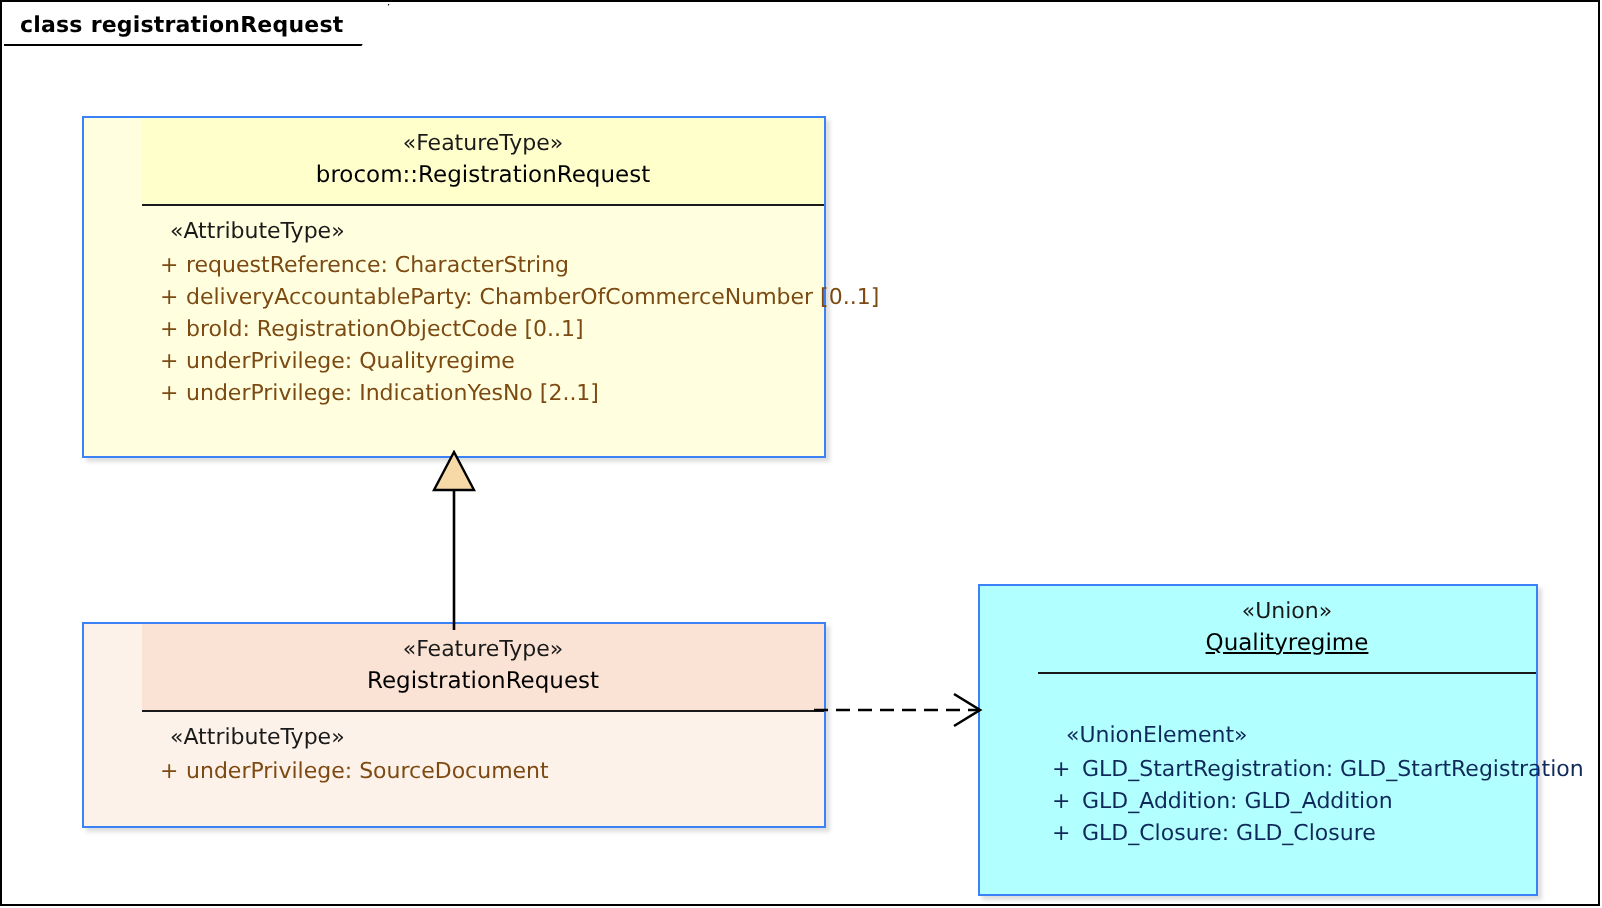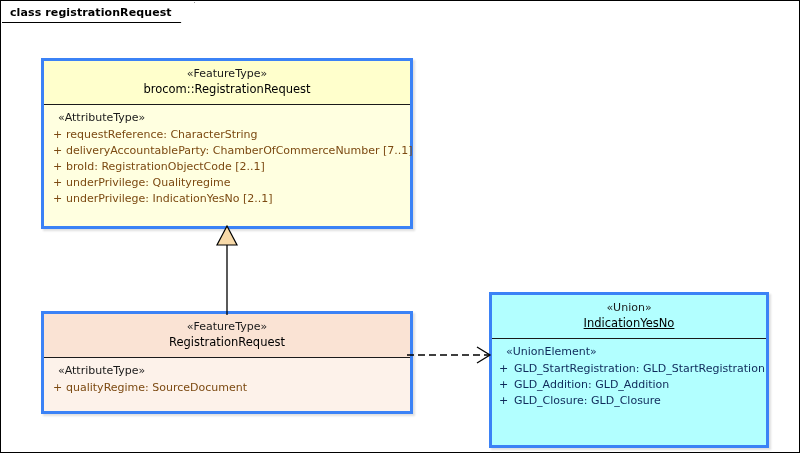--- a/index.html
+++ b/index.html
@@ -46,22 +46,23 @@
     white-space: nowrap;
     letter-spacing: 0.1px;
   }
   #diagram-title-tab .tab-kind { font-weight: bold; margin-right: 4px; }
   #diagram-title-tab .tab-name { font-weight: bold; }
 
   
   .uml-class {
     position: absolute;
     box-sizing: border-box;
-    border: 3px solid #3b82f6;
+    border: 1px solid #3b82f6;
     box-shadow: 2px 2px 2px rgba(0,0,0,0.13);
+    padding-left: 29px;
   }
   .uml-header {
     box-sizing: border-box;
     text-align: center;
     padding: 6px 6px 7px 6px;
     border-bottom: 1px solid #1a1a1a;
     line-height: 1.35;
   }
   .uml-stereotype {
     display: block;
@@ -132,21 +133,21 @@
   
   #class-sourcedocument {
     left: 488px;
     top: 291px;
     width: 280px;
     height: 156px;
     background: #b2ffff;
   }
   #class-sourcedocument .uml-header { background: #b2ffff; }
   #class-sourcedocument .uml-body { background: #b2ffff; }
-  #class-sourcedocument .uml-section-stereotype { color: #0f2a5a; }
+  #class-sourcedocument .uml-section-stereotype { color: #0f2a5a; margin-top: 18px; }
   #class-sourcedocument .uml-attr { color: #0f2a5a; }
   #class-sourcedocument .uml-attr .vis { padding-left: 7px; }
 
   
   #generalization-connector {
     position: absolute;
     left: 196px;
     top: 224px;
     width: 60px;
     height: 90px;
@@ -175,25 +176,25 @@
       <span class="uml-classname">brocom::RegistrationRequest</span>
     </div>
     <div class="uml-body">
       <div class="uml-section-stereotype">«AttributeType»</div>
       <div class="uml-attr">
         <span class="vis">+</span>
         <span class="sig">requestReference: CharacterString</span>
       </div>
       <div class="uml-attr">
         <span class="vis">+</span>
-        <span class="sig">deliveryAccountableParty: ChamberOfCommerceNumber [7..1]</span>
-      </div>
-      <div class="uml-attr">
-        <span class="vis">+</span>
-        <span class="sig">broId: RegistrationObjectCode [2..1]</span>
+        <span class="sig">deliveryAccountableParty: ChamberOfCommerceNumber [0..1]</span>
+      </div>
+      <div class="uml-attr">
+        <span class="vis">+</span>
+        <span class="sig">broId: RegistrationObjectCode [0..1]</span>
       </div>
       <div class="uml-attr">
         <span class="vis">+</span>
         <span class="sig">underPrivilege: Qualityregime</span>
       </div>
       <div class="uml-attr">
         <span class="vis">+</span>
         <span class="sig">underPrivilege: IndicationYesNo [2..1]</span>
       </div>
     </div>
@@ -201,29 +202,29 @@
 
   <div class="uml-class" id="class-registrationrequest">
     <div class="uml-header">
       <span class="uml-stereotype">«FeatureType»</span>
       <span class="uml-classname">RegistrationRequest</span>
     </div>
     <div class="uml-body">
       <div class="uml-section-stereotype">«AttributeType»</div>
       <div class="uml-attr">
         <span class="vis">+</span>
-        <span class="sig">qualityRegime: SourceDocument</span>
+        <span class="sig">underPrivilege: SourceDocument</span>
       </div>
     </div>
   </div>
 
   <div class="uml-class" id="class-sourcedocument">
     <div class="uml-header">
       <span class="uml-stereotype">«Union»</span>
-      <span class="uml-classname underline">IndicationYesNo</span>
+      <span class="uml-classname underline">Qualityregime</span>
     </div>
     <div class="uml-body">
       <div class="uml-section-stereotype">«UnionElement»</div>
       <div class="uml-attr">
         <span class="vis">+</span>
         <span class="sig">GLD_StartRegistration: GLD_StartRegistration</span>
       </div>
       <div class="uml-attr">
         <span class="vis">+</span>
         <span class="sig">GLD_Addition: GLD_Addition</span>

